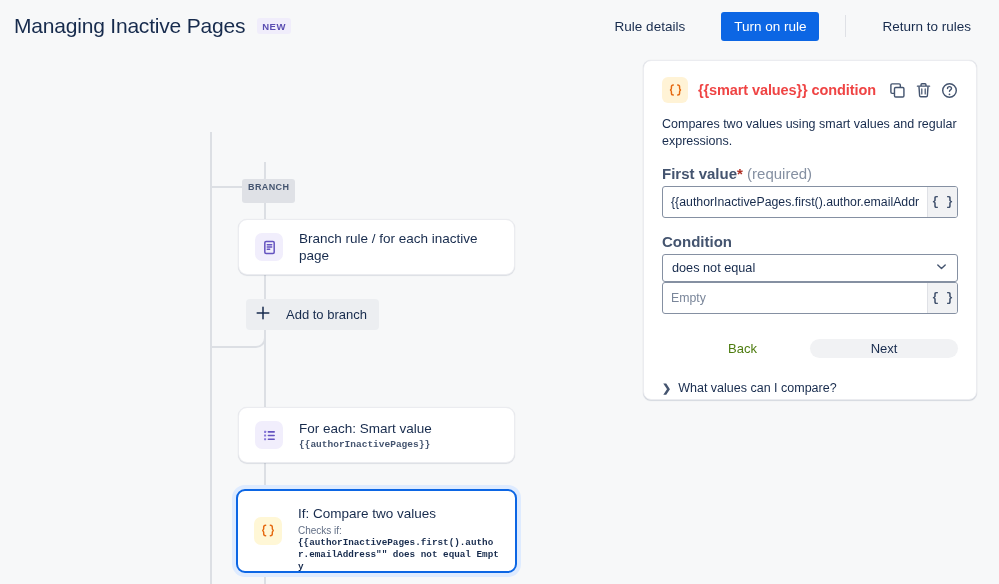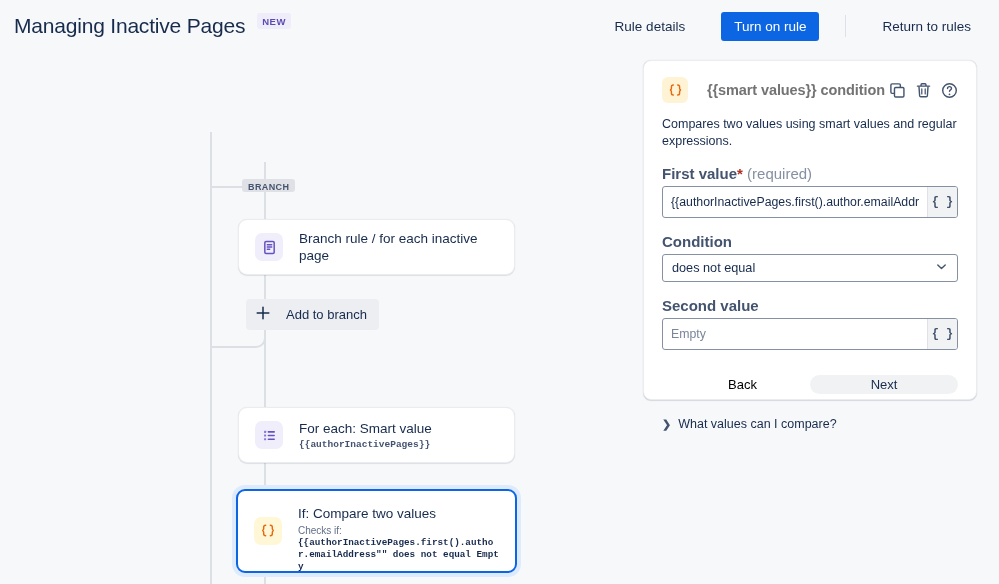--- a/index.html
+++ b/index.html
@@ -11,21 +11,21 @@
   }
   body { position: relative; }
 
   
   .app-header {
     position: absolute; left: 0; top: 0;
     width: 999px; height: 52px;
     background: #f7f8f9;
     display: flex; align-items: center;
   }
-  .title-wrap { display: flex; align-items: flex-start; gap: 12px; padding-left: 14px; }
+  .title-wrap { display: flex; align-items: center; gap: 12px; padding-left: 14px; }
   .page-title {
     font-size: 21px; font-weight: 400; color: #172b4d;
     letter-spacing: -0.2px; line-height: 26px;
   }
   .new-badge {
     font-size: 9.5px; font-weight: 700; color: #5a4db2;
     background: #f0edfb; border-radius: 3px;
     padding: 3px 5px 2px 5px; letter-spacing: 0.5px;
   }
   .header-actions {
@@ -94,21 +94,21 @@
 
   .card.selected {
     border: 2px solid #0c66e4;
     box-shadow: 0 0 0 4px #deebff;
   }
 
   .branch-pill {
     position: absolute;
     font-size: 9px; font-weight: 700; color: #44546f;
     background: #dfe1e6; border-radius: 3px;
-    padding: 3px 6px 0 6px; letter-spacing: 0.4px;
+    padding: 3px 6px 11px 6px; letter-spacing: 0.4px;
   }
 
   .add-branch {
     position: absolute;
     display: flex; align-items: center; gap: 16px;
     background: #eceef1; border: none; border-radius: 4px;
     padding: 7px 12px 7px 10px; cursor: pointer;
     font-family: inherit; font-size: 13px; color: #172b4d;
   }
 
@@ -120,22 +120,22 @@
     border: 1px solid #ebecf0; border-radius: 8px;
     box-shadow: 0 1px 1px rgba(9,30,66,0.13), 0 0 1px rgba(9,30,66,0.13);
     padding: 16px 18px;
   }
   .panel-head { display: flex; align-items: center; }
   .panel-icon {
     width: 26px; height: 26px; border-radius: 6px; background: #fff3d6;
     display: flex; align-items: center; justify-content: center; flex: 0 0 auto;
   }
   .panel-title {
-    font-size: 14.5px; font-weight: 700; color: #737373;
-    margin-left: 19px; letter-spacing: -0.1px;
+    font-size: 14.5px; font-weight: 700; color: #ef4444;
+    margin-left: 10px; letter-spacing: -0.1px;
   }
   .panel-icons { margin-left: auto; display: flex; align-items: center; gap: 9px; }
   .p-ic { cursor: pointer; display: flex; }
   .panel-desc {
     font-size: 12.5px; color: #172b4d; line-height: 17px; margin-top: 13px;
   }
   .field-label {
     font-size: 15px; font-weight: 700; color: #44546f;
     margin-top: 15px; margin-bottom: 4px;
   }
@@ -162,21 +162,21 @@
   .select-wrap {
     position: relative; height: 28px;
     border: 1px solid #8590a2; border-radius: 3px; background: #fff;
     display: flex; align-items: center; padding: 0 9px;
   }
   .select-value { font-size: 12.7px; color: #172b4d; }
   .chev { margin-left: auto; }
   .btn-row { display: flex; align-items: center; margin-top: 20px; }
   .btn-back {
     background: transparent; border: none; cursor: pointer;
-    font-family: inherit; font-size: 13px; color: #000000;
+    font-family: inherit; font-size: 13px; color: #4d7c0f;
     padding: 7px 14px; border-radius: 3px; margin-left: 52px;
   }
   .btn-next {
     background: #f1f2f4; border: none; cursor: pointer;
     font-family: inherit; font-size: 13px; color: #172b4d;
     padding: 2px 14px; border-radius: 12px; margin-left: auto;
     width: 148px;
   }
   .expand-link {
     display: flex; align-items: center; gap: 7px;
@@ -320,21 +320,20 @@
   <div class="field-label">Condition</div>
   <div class="select-wrap">
     <span class="select-value">does not equal</span>
     <span class="chev">
       <svg width="13" height="13" viewBox="0 0 14 14" fill="none">
         <path d="M3 5.3L7 9.2l4-3.9" stroke="#44546f" stroke-width="1.5" stroke-linecap="round" stroke-linejoin="round"></path>
       </svg>
     </span>
   </div>
 
-  <div class="field-label">Second value</div>
   <div class="input-wrap">
     <input type="text" placeholder="Empty" style="">
     <button class="sv-btn">{ }</button>
   </div>
 
   <div class="btn-row">
     <button class="btn-back">Back</button>
     <button class="btn-next">Next</button>
   </div>
 

